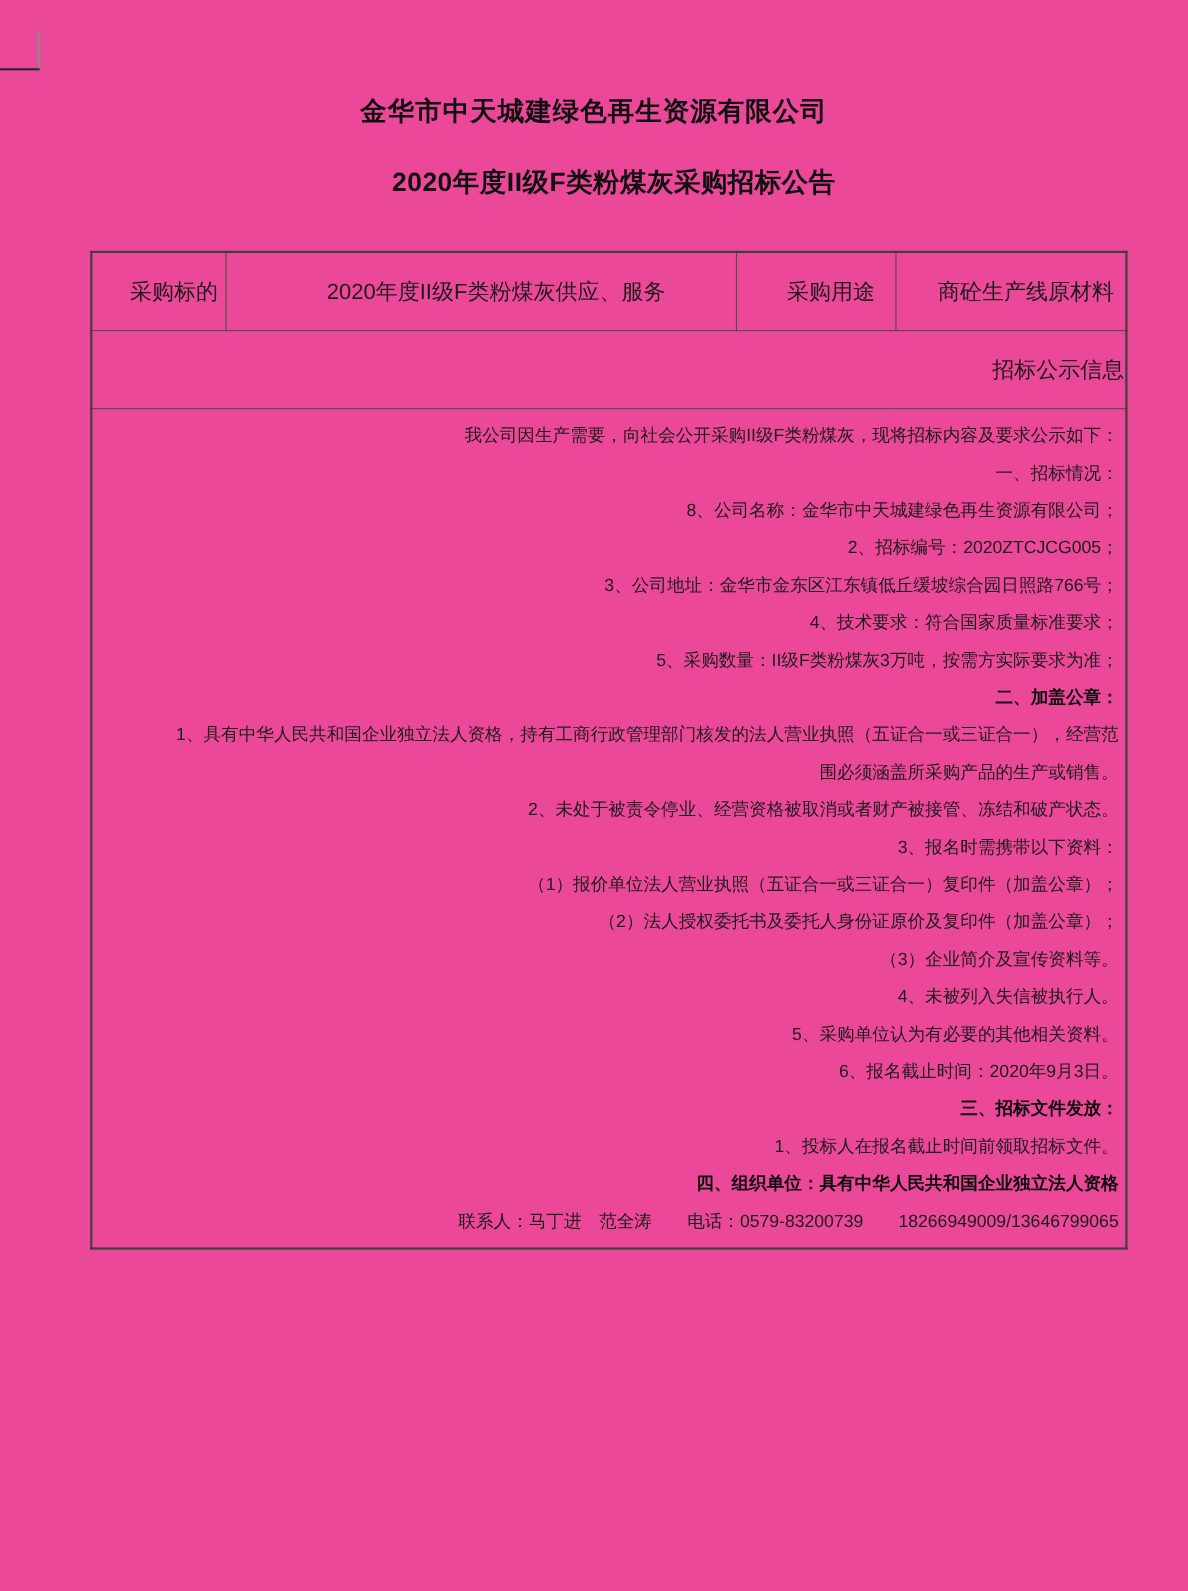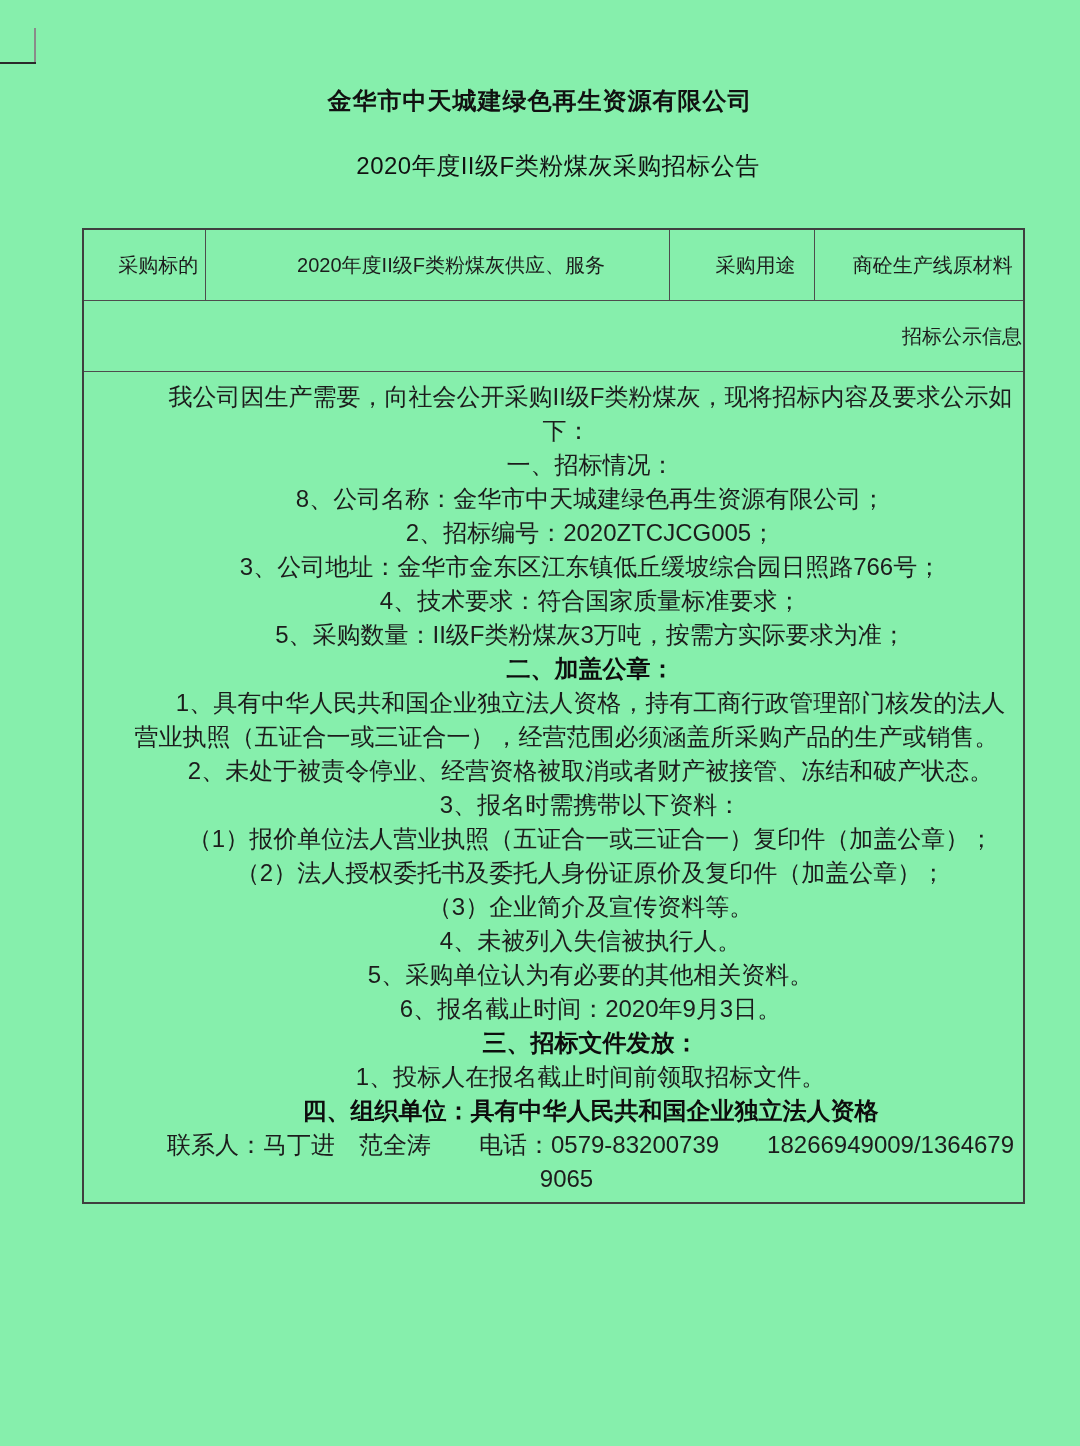--- a/index.html
+++ b/index.html
@@ -5,21 +5,21 @@
   html, body {
     margin: 0;
     padding: 0;
     background: #ffffff;
     font-family: "Liberation Sans", "DejaVu Sans", sans-serif;
   }
   .page {
     position: relative;
     width: 1080px;
     height: 1446px;
-    background: #86efac;
+    background: #ec4899;
     color: #1c1c1c;
     overflow: hidden;
   }
   
   .corner-mark { position: absolute; top: 0; left: 0; }
   .corner-v {
     position: absolute; left: 34px; top: 28px;
     width: 2px; height: 35px; background: #8a8a8a;
   }
   .corner-h {
@@ -32,21 +32,21 @@
     text-align: center;
     font-size: 24px;
     font-weight: bold;
     letter-spacing: 1px;
     color: #111;
   }
   .doc-title-2 {
     margin: 33px 0 0 0;
     text-align: center;
     font-size: 24px;
-    font-weight: normal;
+    font-weight: bold;
     letter-spacing: 0.5px;
     color: #111;
     padding-left: 36px;
   }
   table.tender-table {
     border-collapse: collapse;
     table-layout: fixed;
     width: 941px;
     margin: 46px 0 0 82px;
     border: 2px solid #3f3f3f;
@@ -71,24 +71,24 @@
   td.body-cell {
     padding: 8px 6px 6px 6px;
     vertical-align: top;
   }
   td.complaint-cell {
     padding: 11px 6px 9px 6px;
     vertical-align: top;
   }
   .para {
     margin: 0;
-    font-size: 24px;
+    font-size: 16px;
     line-height: 34px;
     text-indent: 2em;
-    text-align: center;
+    text-align: right;
     word-break: break-all;
     color: #1c1c1c;
   }
   .complaint-cell .para { line-height: 36.5px; }
   .bold { font-weight: bold; color: #0d0d0d; }
 </style>
 </head>
 <body>
 
 <div class="page">

